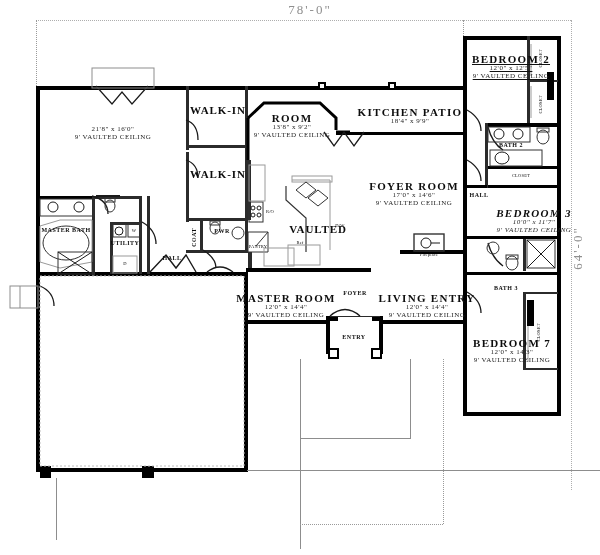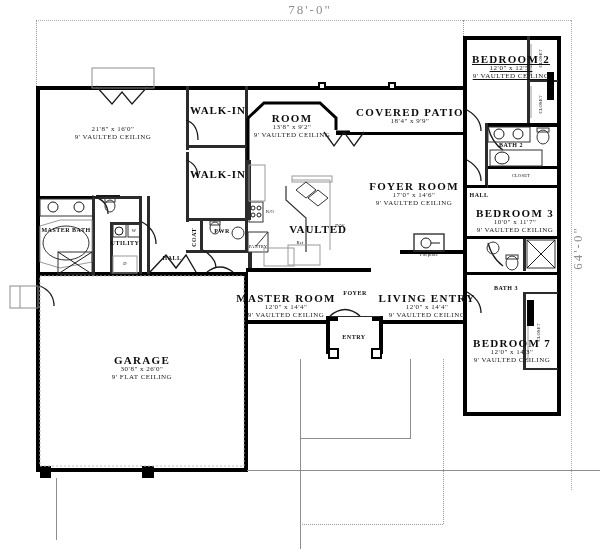--- a/index.html
+++ b/index.html
@@ -380,37 +380,37 @@
     <span class="clg">9'  VAULTED  CEILING</span>
   </div>
 
   <div class="label" style="left:292px; top:112px;">
     <span class="nm">ROOM</span>
     <span class="dim">13'8"  x  9'2"</span>
     <span class="clg">9'  VAULTED  CEILING</span>
   </div>
 
   <div class="label" style="left:410px; top:106px;">
-    <span class="nm">COVERED  PATIO</span>
+    <span class="nm">KITCHEN  PATIO</span>
     <span class="dim">18'4"  x  9'9"</span>
   </div>
 
   <div class="label" style="left:414px; top:180px;">
     <span class="nm">FOYER  ROOM</span>
     <span class="dim">17'0"  x  14'6"</span>
     <span class="clg">9'  VAULTED  CEILING</span>
   </div>
 
   <div class="label" style="left:511px; top:53px;text-decoration:underline;">
     <span class="nm">BEDROOM  2</span>
     <span class="dim">12'0"  x  12'5"</span>
     <span class="clg">9'  VAULTED  CEILING</span>
   </div>
 
-  <div class="label" style="left:515px; top:207px;">
+  <div class="label" style="left:534px; top:207px;font-style:italic;">
     <span class="nm">BEDROOM  3</span>
     <span class="dim">10'0"  x  11'7"</span>
     <span class="clg">9'  VAULTED  CEILING</span>
   </div>
 
   <div class="label" style="left:512px; top:337px;">
     <span class="nm">BEDROOM  7</span>
     <span class="dim">12'0"  x  14'3"</span>
     <span class="clg">9'  VAULTED  CEILING</span>
   </div>
@@ -420,25 +420,20 @@
     <span class="dim">12'0"  x  14'4"</span>
     <span class="clg">9'  VAULTED  CEILING</span>
   </div>
 
   <div class="label" style="left:427px; top:292px;">
     <span class="nm">LIVING  ENTRY</span>
     <span class="dim">12'0"  x  14'4"</span>
     <span class="clg">9'  VAULTED  CEILING</span>
   </div>
 
-  <div class="label" style="left:142px; top:354px;">
-    <span class="nm">GARAGE</span>
-    <span class="dim">30'8"  x  26'0"</span>
-    <span class="clg">9'  FLAT  CEILING</span>
-  </div>
 
   <div class="label sm" style="left:218px; top:104px;">
     <span class="nm">WALK-IN</span>
   </div>
   <div class="label sm" style="left:218px; top:168px;">
     <span class="nm">WALK-IN</span>
   </div>
   <div class="label sm" style="left:318px; top:223px;">
     <span class="nm">VAULTED</span>
   </div>

